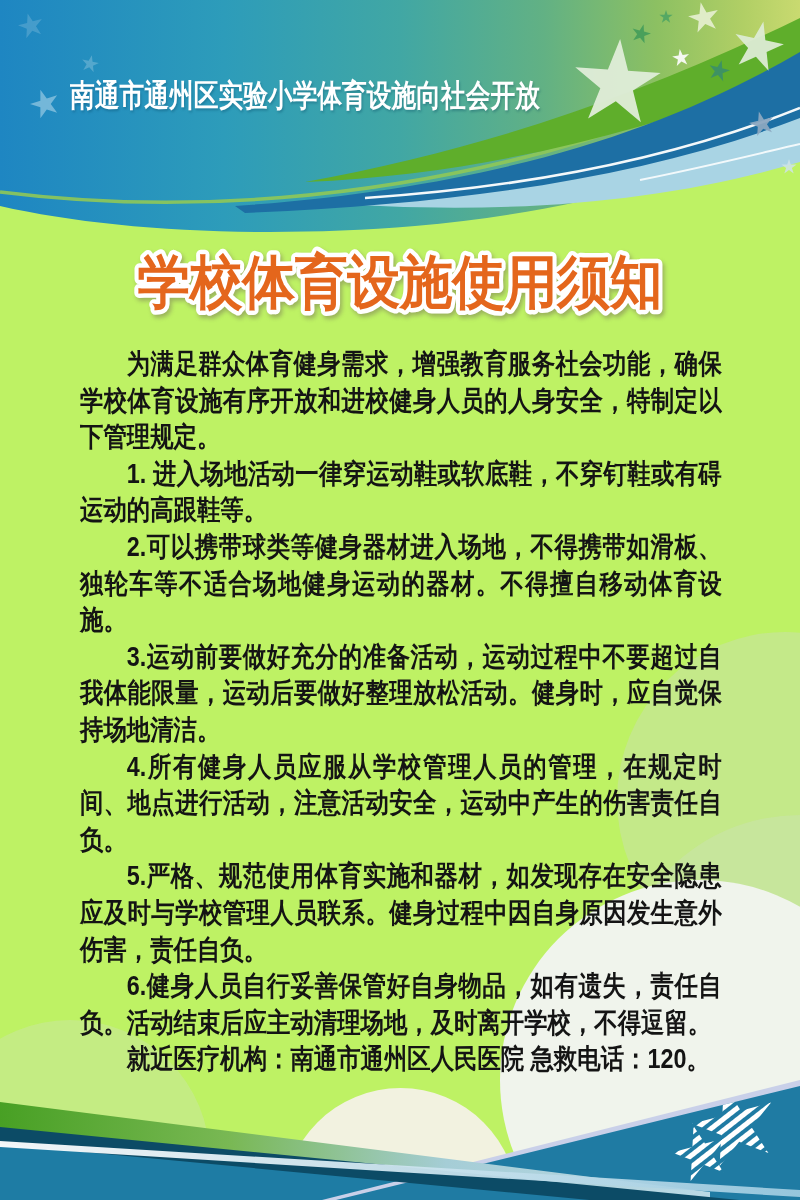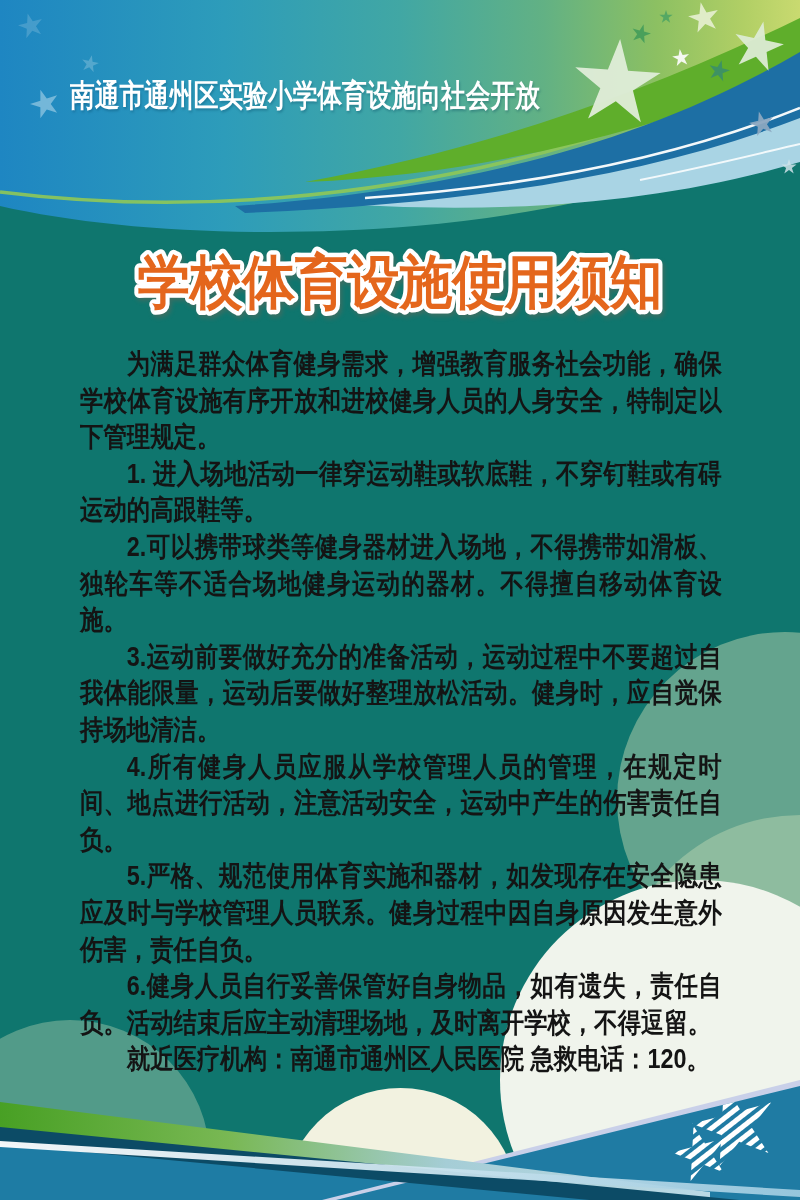--- a/index.html
+++ b/index.html
@@ -1,19 +1,19 @@
 <!DOCTYPE html>
 <html><head>
 <meta charset="utf-8">
 <style>
   html,body{margin:0;padding:0;}
   body{font-family:"Liberation Sans","DejaVu Sans",sans-serif;}
   .poster{
     position:relative;width:800px;height:1200px;overflow:hidden;
-    background:#0f766e;
+    background:#bef264;
   }
   .circ{position:absolute;border-radius:50%;}
   .circ1{left:617px;top:632px;width:336px;height:336px;background:rgba(203,221,181,.45);}
   .circ2{left:615px;top:815px;width:370px;height:370px;background:rgba(206,224,184,.40);}
   .circ4{left:500px;top:880px;width:400px;height:400px;background:#f0f4ec;}
   .circ3{left:283px;top:1088px;width:235px;height:235px;background:#f2f2e0;}
   .circ5{left:-70px;top:1020px;width:280px;height:280px;background:rgba(210,226,190,.35);}
   .hdr-svg{position:absolute;left:0;top:0;}
   .title-svg{position:absolute;left:0;top:230px;}
   .title-svg text{

